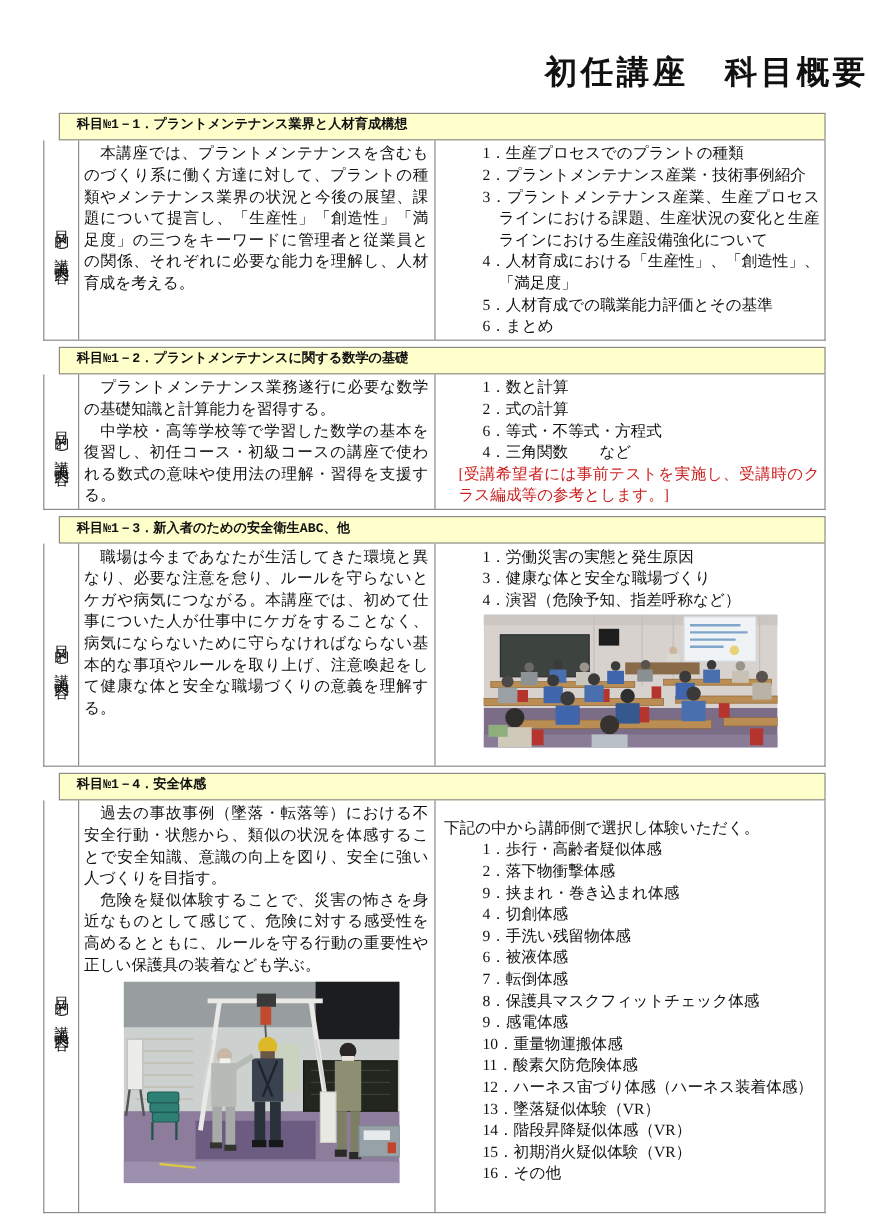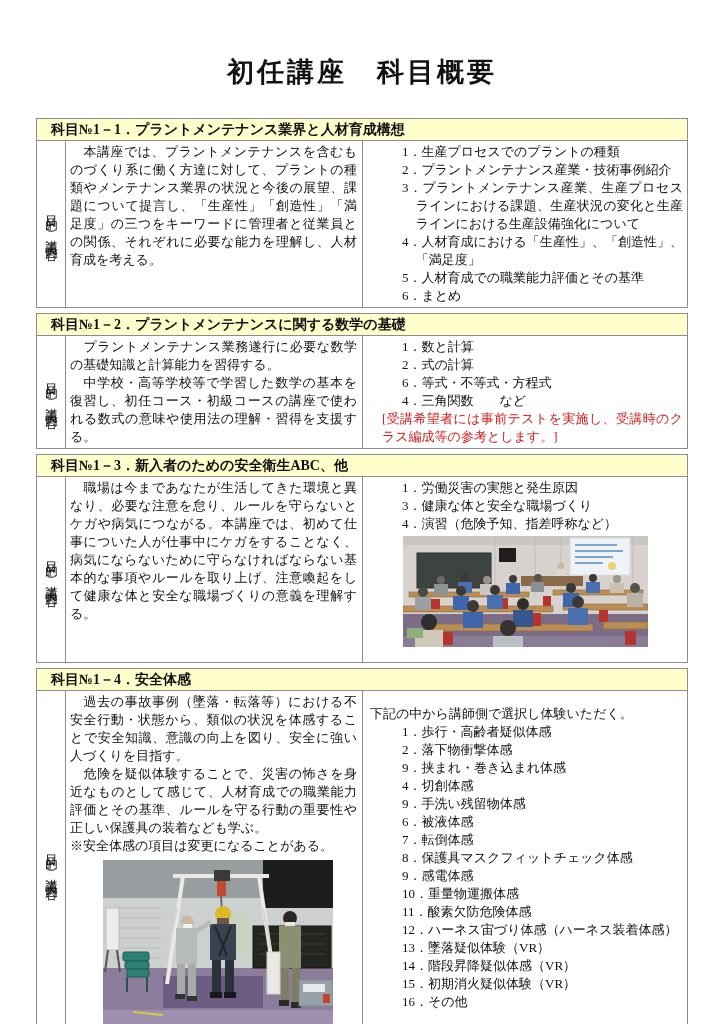--- a/index.html
+++ b/index.html
@@ -11,29 +11,30 @@
   html,body{margin:0;padding:0;}
   body{
     width:724px;height:1024px;background:#ffffff;
     font-family:"Liberation Serif","DejaVu Serif",serif;
     color:#111;
   }
   .page{position:relative;width:724px;height:1024px;overflow:hidden;}
   .title{
     font-family:"Liberation Sans","DejaVu Sans",sans-serif;
     font-weight:bold;font-size:27px;letter-spacing:3px;
-    text-align:center;margin:12px;padding:42px 0 16px 0;
+    text-align:right;margin:0;padding:42px 0 16px 0;
   }
   .subject{width:652px;margin:0 0 5px 36px;}
   .subject-header{
     background:var(--hdr);
     border:1px solid var(--bd);
-    font-family:Liberation Serif, serif;
-    font-weight:bold;font-size:14px;line-height:19px;
+    font-family:Liberation Mono, monospace;
+    font-weight:bold;font-size:11px;line-height:19px;
     padding:1px 4px 1px 14px;
+    margin-left:13px;
   }
   .subject-body{
     display:flex;border:1px solid var(--bd);border-top:none;
     align-items:stretch;
   }
   .label-col{
     width:29px;flex:0 0 29px;border-right:1px solid var(--bd);
     display:flex;align-items:center;justify-content:center;
     writing-mode:vertical-rl;text-orientation:upright;
     font-size:12.5px;letter-spacing:3px;padding:4px 0;
@@ -196,22 +197,21 @@
       </div>
     </div>
   </section>
 
   <section class="subject">
     <div class="subject-header">科目№1－4．安全体感</div>
     <div class="subject-body body-s4">
       <div class="label-col">目的と講義内容</div>
       <div class="purpose-col">
         <p>　過去の事故事例（墜落・転落等）における不安全行動・状態から、類似の状況を体感することで安全知識、意識の向上を図り、安全に強い人づくりを目指す。</p>
-        <p>　危険を疑似体験することで、災害の怖さを身近なものとして感じて、人材育成での職業能力評価とその基準、ルールを守る行動の重要性や正しい保護具の装着なども学ぶ。</p>
-        <p>※安全体感の項目は変更になることがある。</p>
+        <p>　危険を疑似体験することで、災害の怖さを身近なものとして感じて、危険に対する感受性を高めるとともに、ルールを守る行動の重要性や正しい保護具の装着なども学ぶ。</p>
 
         <svg class="photo harness" width="230" height="168" viewBox="0 0 230 168" role="img">
           <rect width="230" height="120" fill="#ccd1cf"></rect>
           <rect width="230" height="38" fill="#989ea0"></rect>
           <rect x="160" y="0" width="70" height="48" fill="#1b1d1e"></rect>
           <g stroke="#c0bab0" stroke-width="1">
             <line x1="10" y1="48" x2="58" y2="48"></line>
               <line x1="10" y1="58" x2="58" y2="58"></line>
             <line x1="10" y1="68" x2="58" y2="68"></line>
               <line x1="10" y1="78" x2="58" y2="78"></line>

